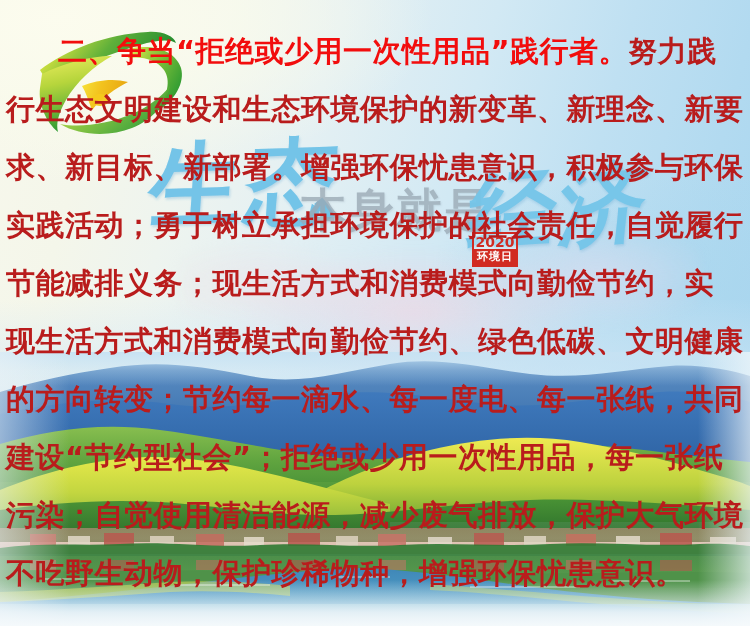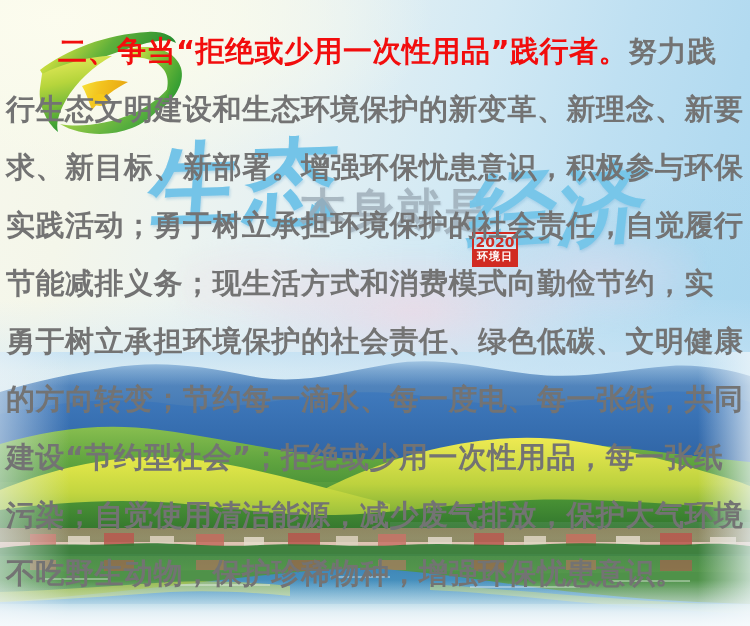--- a/index.html
+++ b/index.html
@@ -157,21 +157,21 @@
     height: 58px;
     line-height: 58px;
     font-size: 29px;
     font-weight: 700;
     color: #1a1ae0;
     letter-spacing: 0.5px;
     white-space: nowrap;
     font-family: "DejaVu Sans", "Liberation Sans", sans-serif;
   }
   .line .red { color: #f20d0d; }
-  .line .blue { color: #737373; }
+  .line .blue { color: #b91c1c; }
   .indent1 { padding-left: 58px; }
   .pad-l { padding-left: 6px; }
 </style>
 </head>
 <body>
 
 <div id="slide">
 
   <div class="bg-sky"></div>
   <div class="bg-sky-2"></div>
@@ -372,20 +372,20 @@
     <div class="seal-year">2020</div>
     <div class="seal-label">环境日</div>
   </div>
 
   <div class="textwrap" id="textwrap">
       <div class="line indent1" style="top: 22px;"><span class="red">二、争当“拒绝或少用一次性用品”践行者。</span><span class="blue">努力践</span></div>
       <div class="line pad-l" style="top: 80px;"><span class="blue">行生态文明建设和生态环境保护的新变革、新理念、新要</span></div>
       <div class="line pad-l" style="top: 138px;"><span class="blue">求、新目标、新部署。增强环保忧患意识，积极参与环保</span></div>
       <div class="line pad-l" style="top: 196px;"><span class="blue">实践活动；勇于树立承担环境保护的社会责任，自觉履行</span></div>
       <div class="line pad-l" style="top: 254px;"><span class="blue">节能减排义务；现生活方式和消费模式向勤俭节约，实</span></div>
-      <div class="line pad-l" style="top: 312px;"><span class="blue">勇于树立承担环境保护的社会责任、绿色低碳、文明健康</span></div>
+      <div class="line pad-l" style="top: 312px;"><span class="blue">现生活方式和消费模式向勤俭节约、绿色低碳、文明健康</span></div>
       <div class="line pad-l" style="top: 370px;"><span class="blue">的方向转变；节约每一滴水、每一度电、每一张纸，共同</span></div>
       <div class="line pad-l" style="top: 428px;"><span class="blue">建设“节约型社会”；拒绝或少用一次性用品，每一张纸</span></div>
       <div class="line pad-l" style="top: 486px;"><span class="blue">污染；自觉使用清洁能源，减少废气排放，保护大气环境；</span></div>
       <div class="line pad-l" style="top: 544px;"><span class="blue">不吃野生动物，保护珍稀物种，增强环保忧患意识。</span></div>
     </div>
 
 </div>
 
 </body></html>

